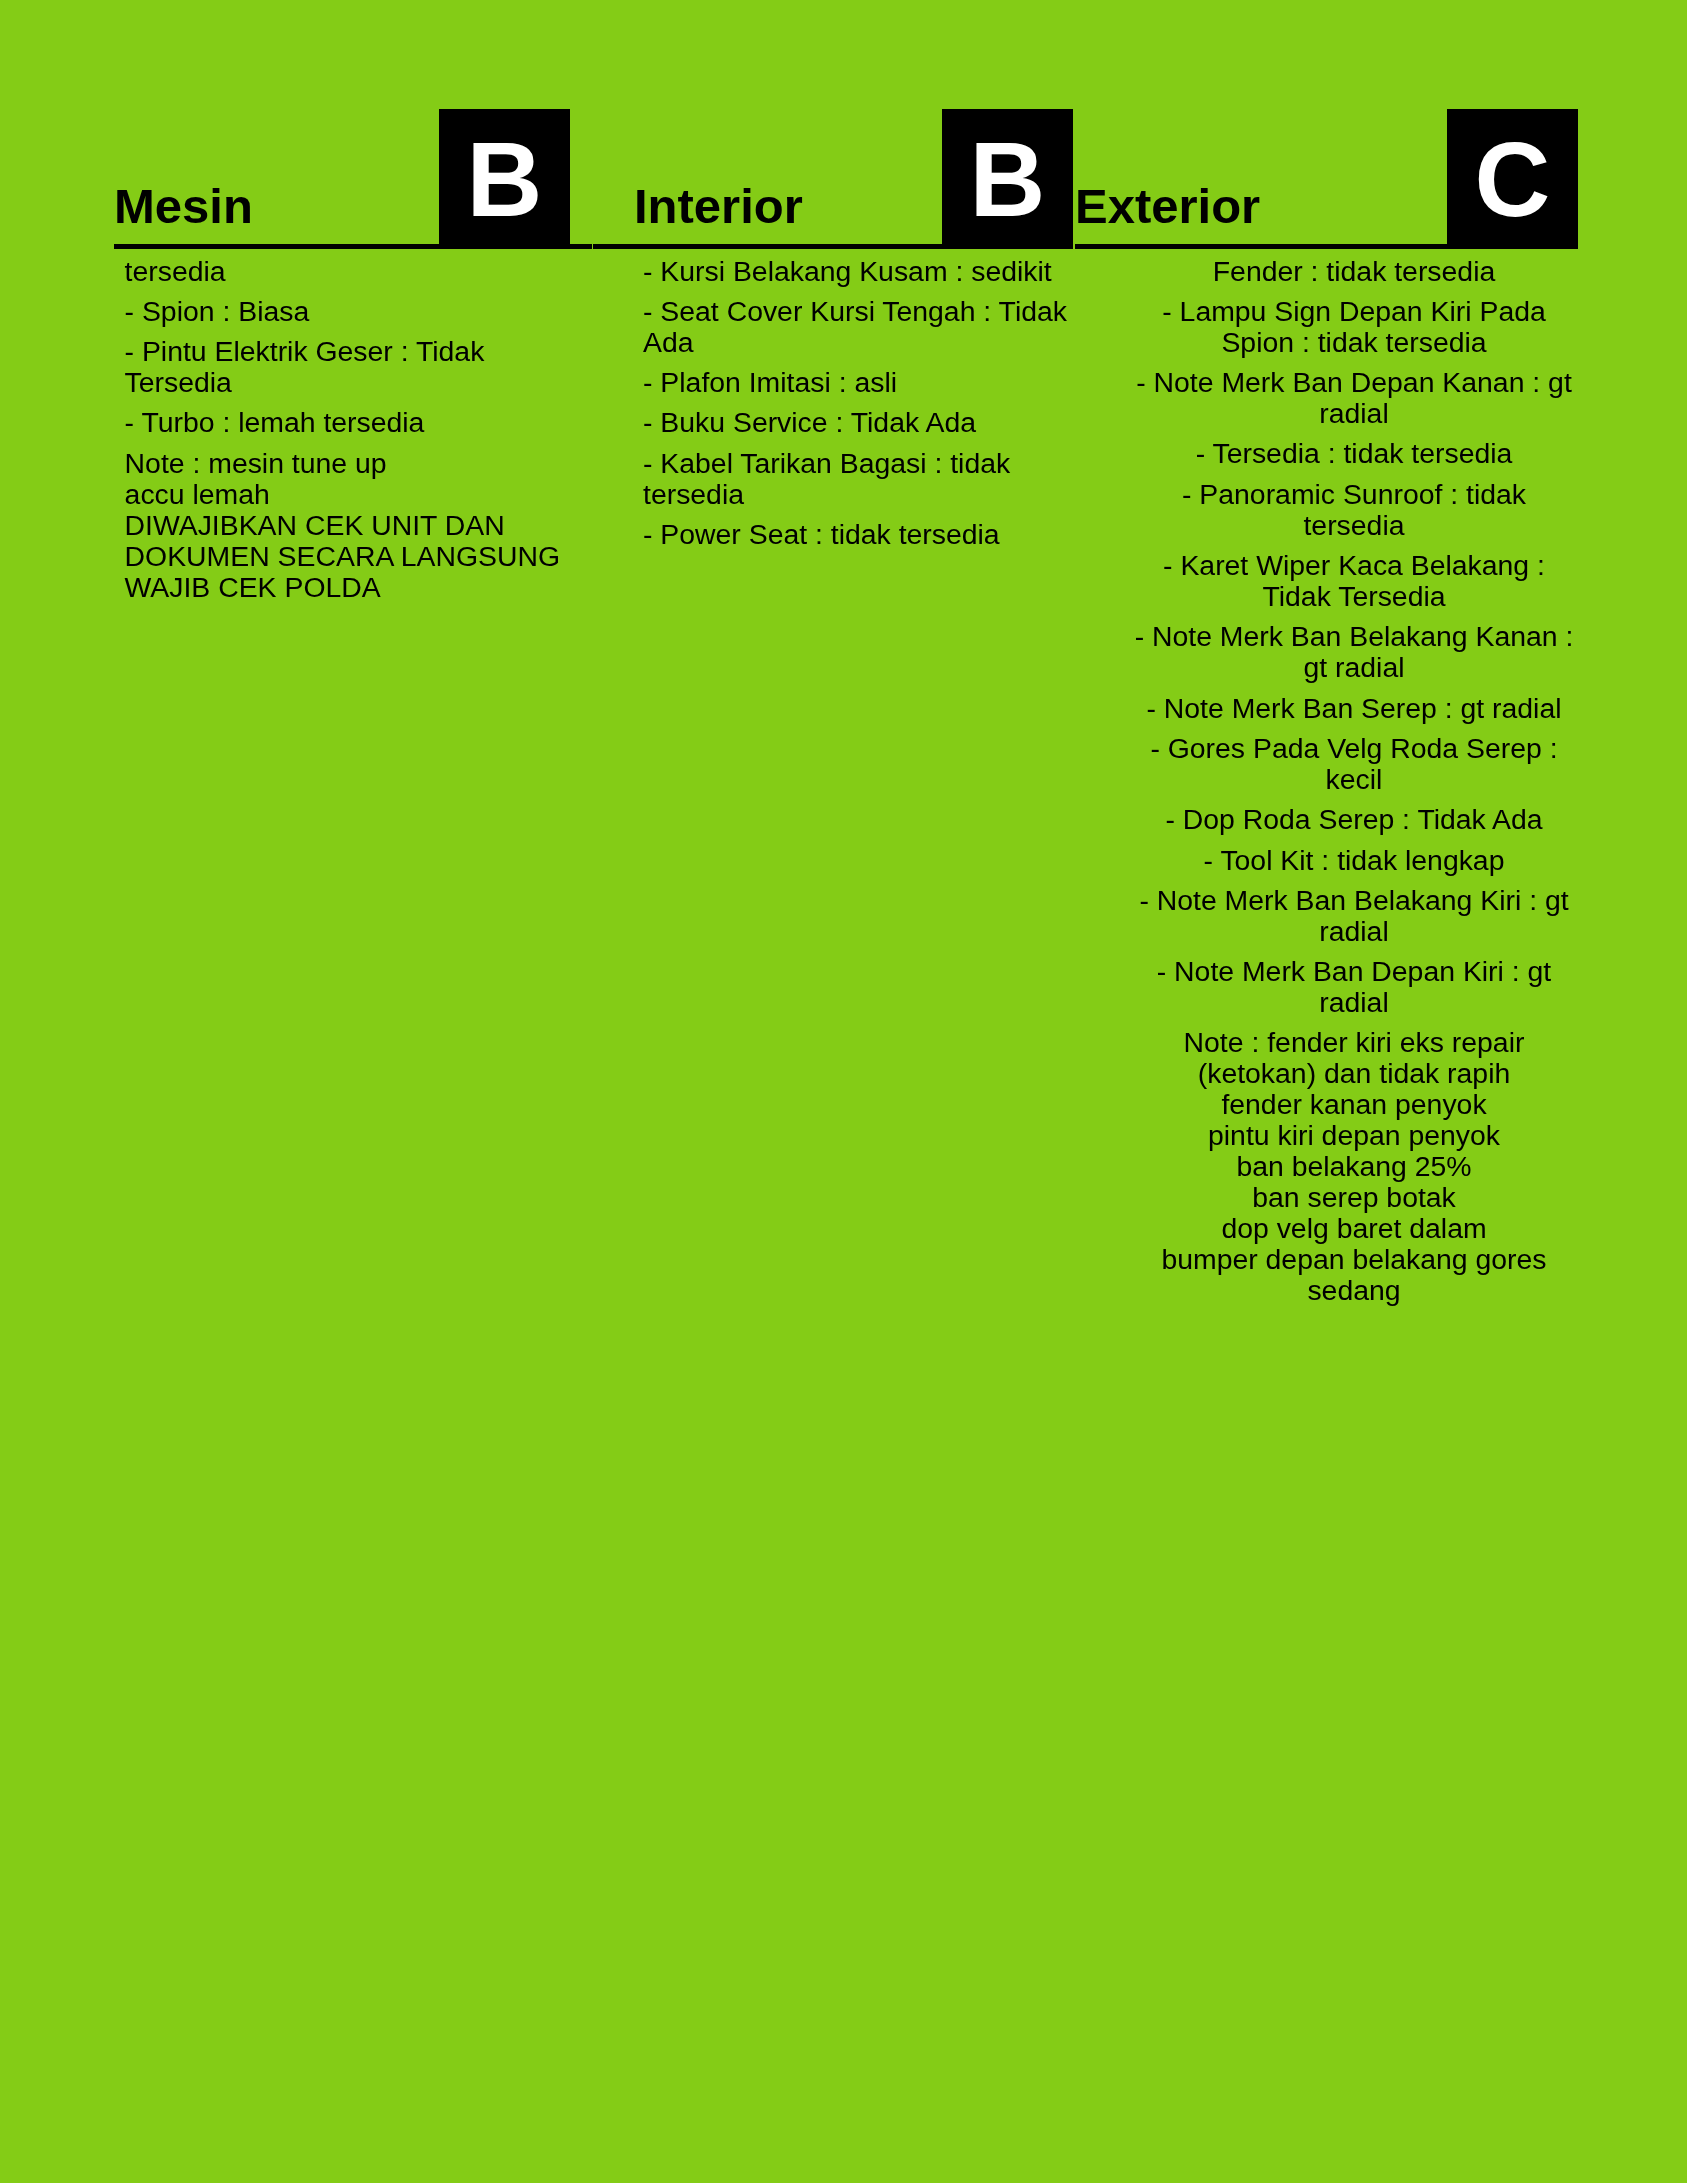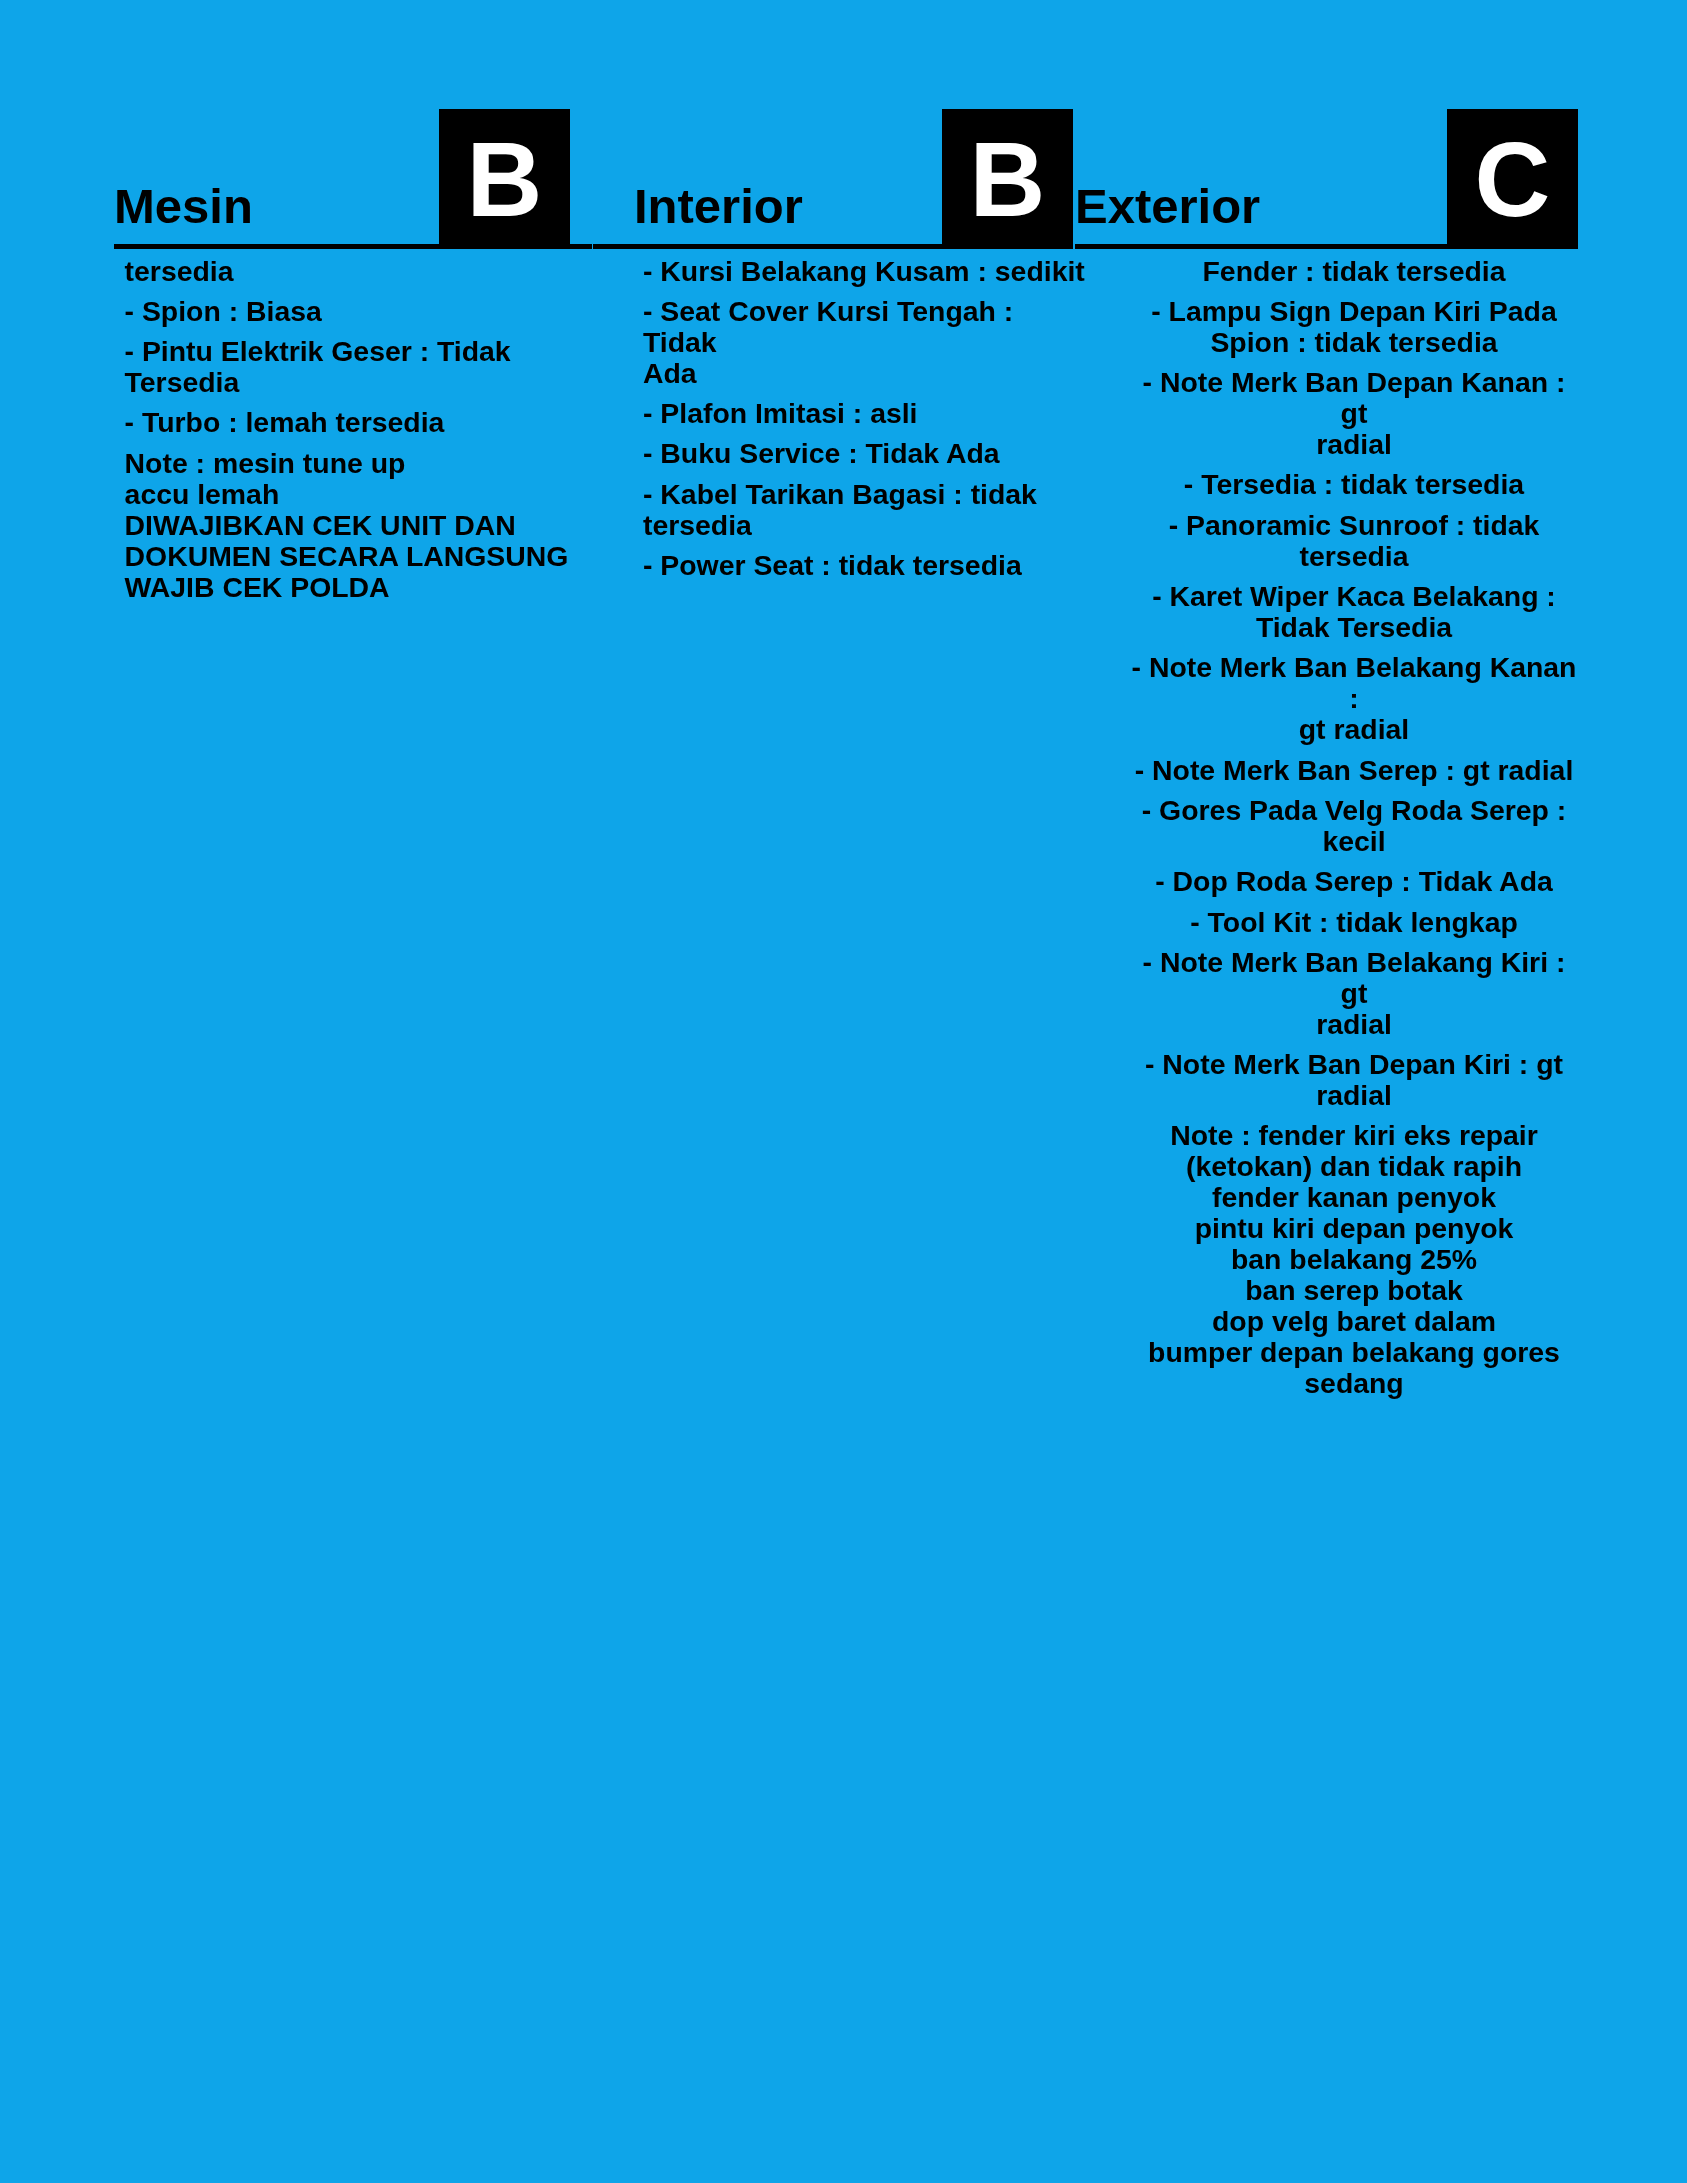--- a/index.html
+++ b/index.html
@@ -9,21 +9,21 @@
     width: 1687px;
     height: 2183px;
     overflow: hidden;
     font-family: "Liberation Sans", sans-serif;
     color: #000000;
   }
   .page {
     position: relative;
     width: 1687px;
     height: 2183px;
-    background: #0ea5e9;
+    background: #84cc16;
   }
   .col {
     position: absolute;
     top: 108px;
   }
   .col1 { left: 114px;  width: 478px; }
   .col2 { left: 593px;  width: 480px; }
   .col3 { left: 1075px; width: 503px; }
 
   .header {
@@ -72,21 +72,20 @@
   }
   .col1 .body { margin-left: 10.6px; }
   .col2 .body { margin-left: 50px; }
   .col3 .body { margin-left: 54px; text-align: center; }
 
   .item {
     margin: 0 0 9.3px 0;
     font-size: 28.4px;
     line-height: 31px;
     white-space: pre-line;
-    font-weight: bold;
   }
 </style>
 </head>
 <body>
 
 <div class="page">
 
   <section class="col col1">
     <div class="header">
       <h2 class="title">Mesin</h2>

